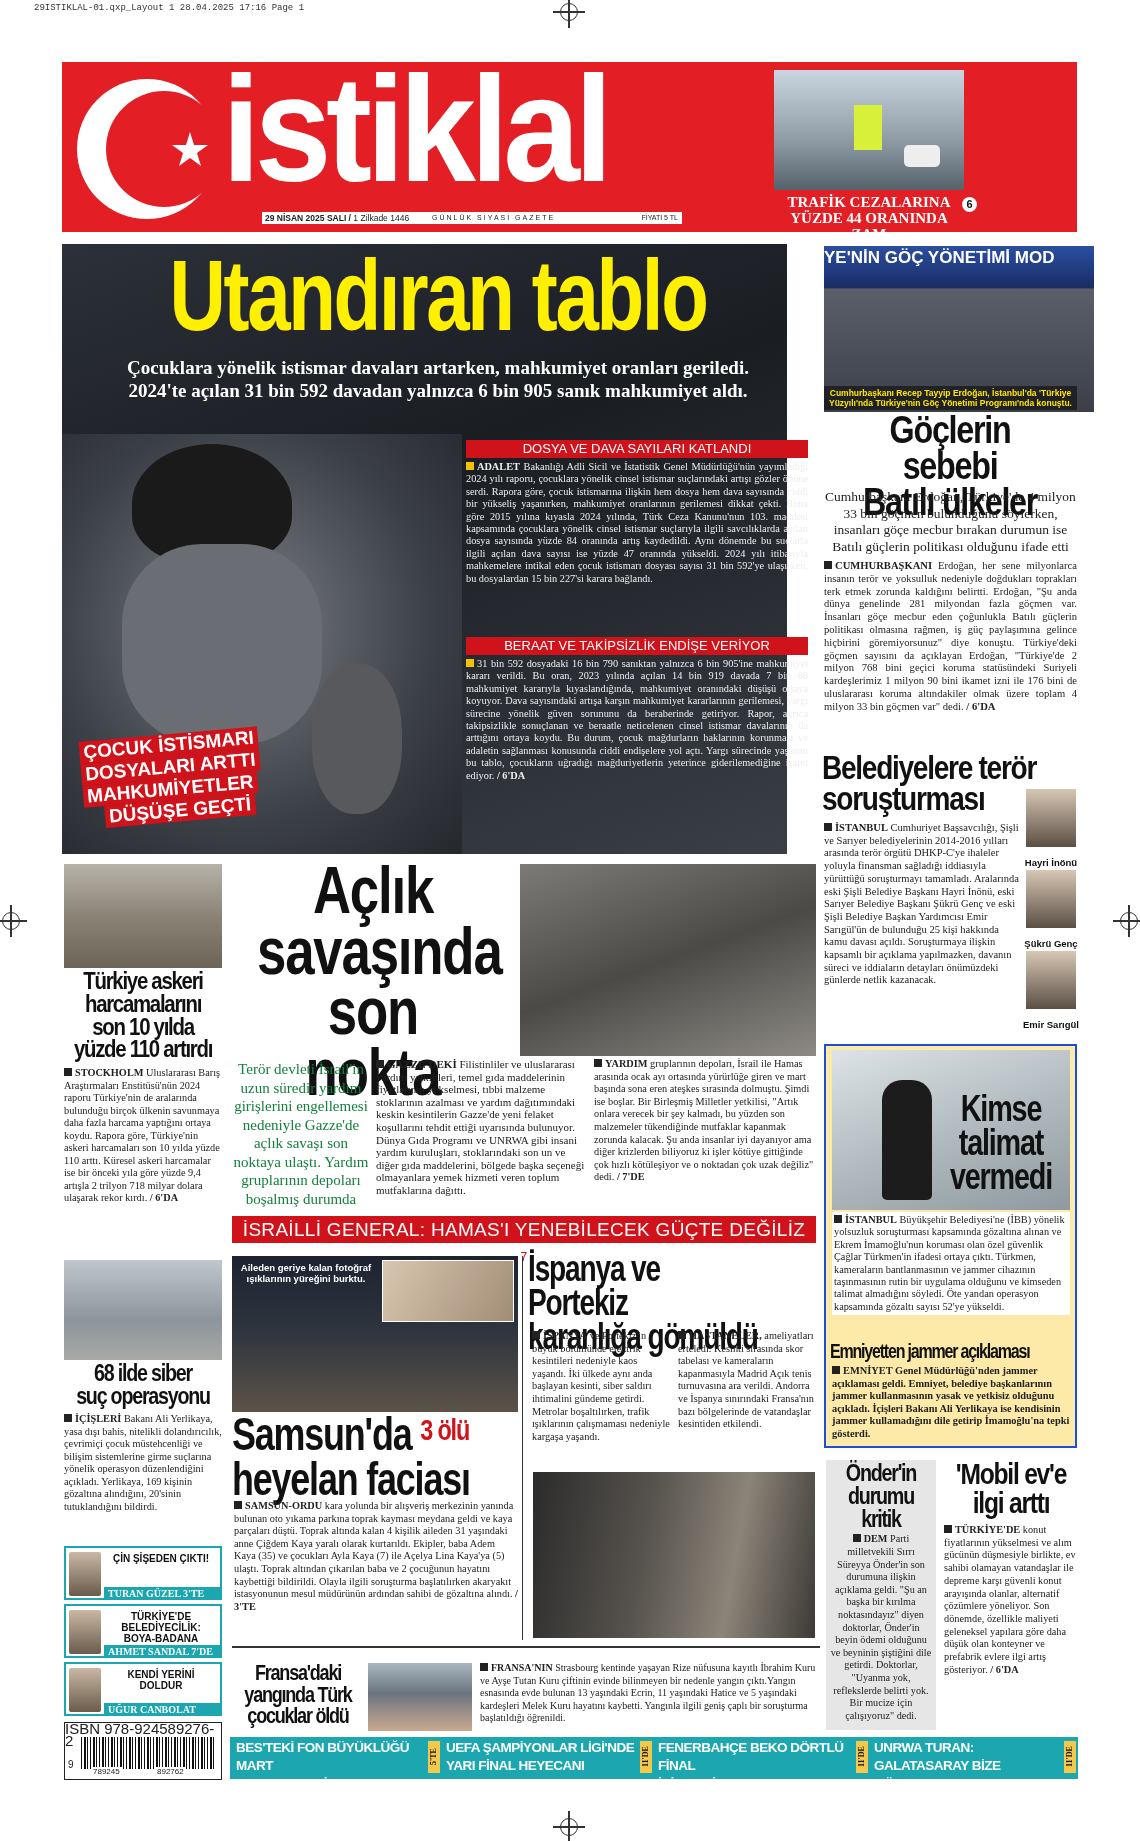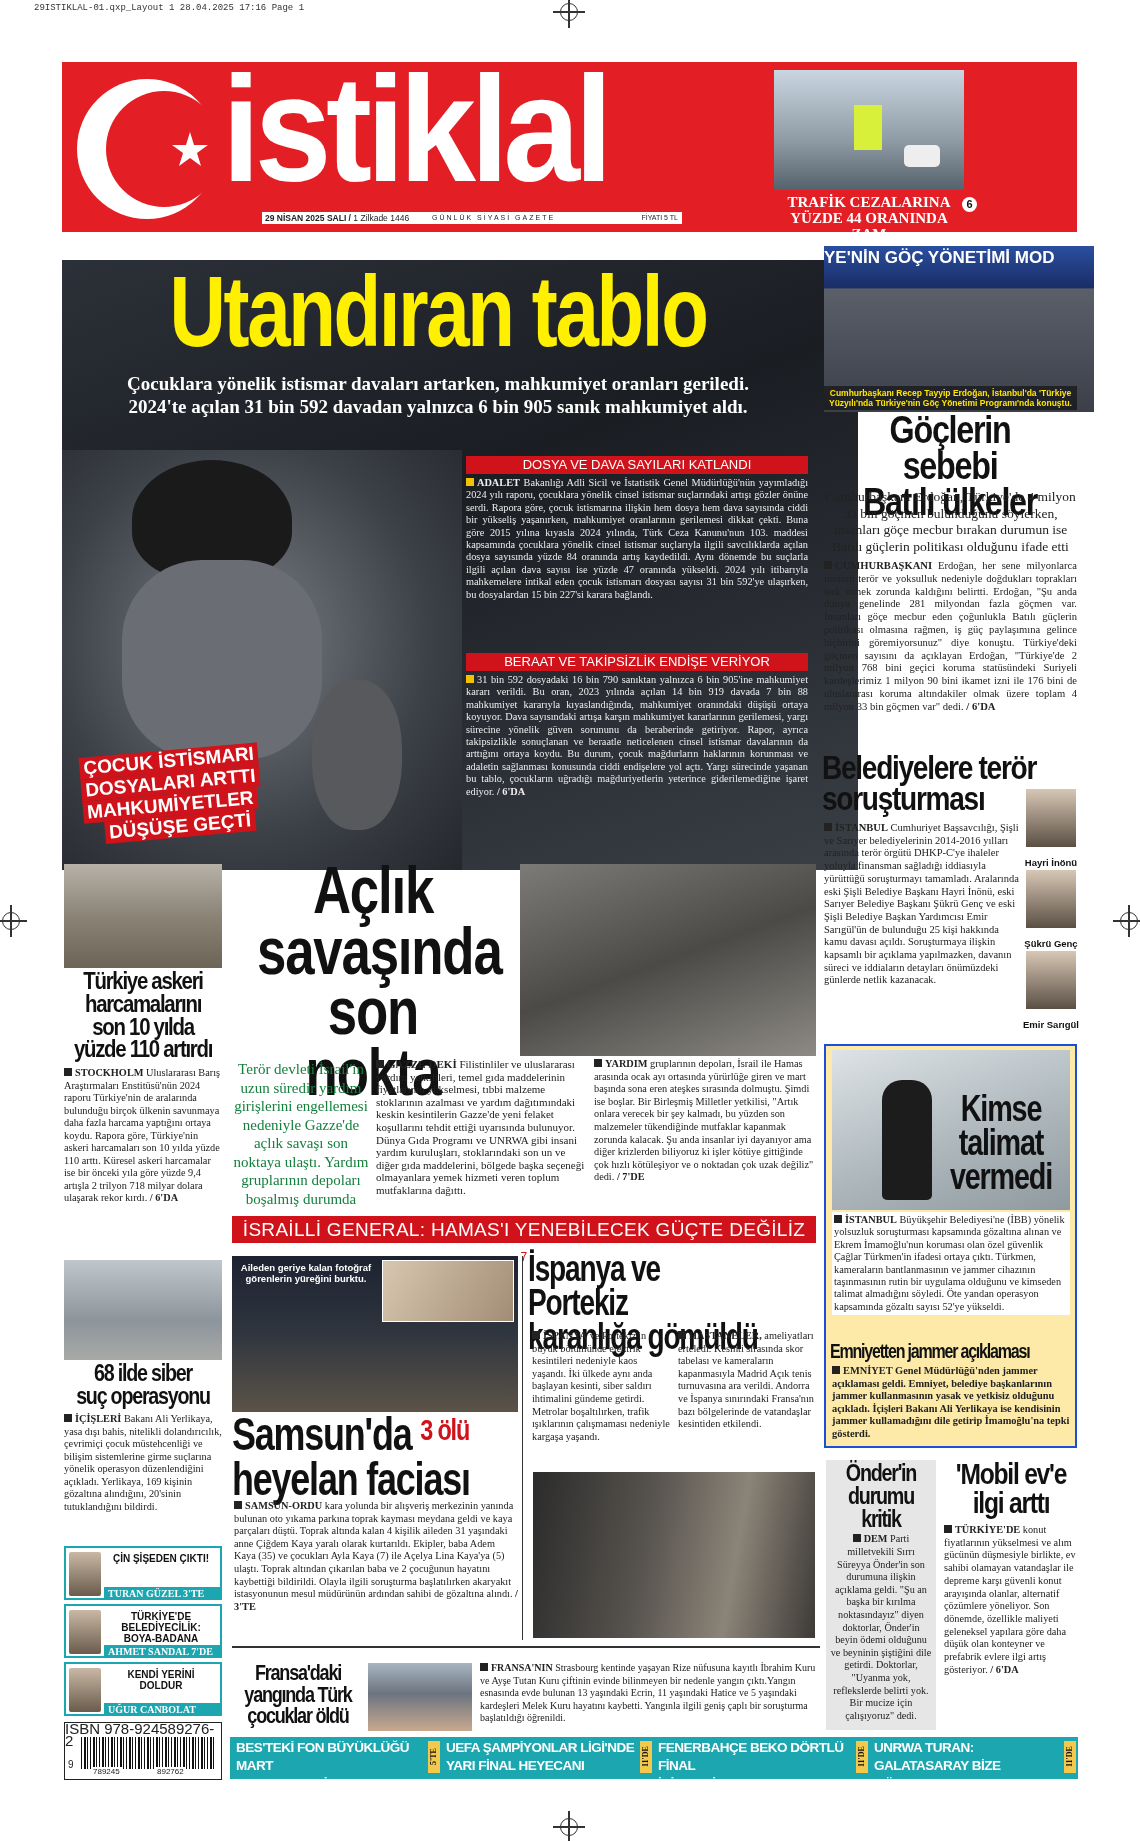--- a/index.html
+++ b/index.html
@@ -55,21 +55,21 @@
     <div class="abs" style="left:80px;top:35px;width:28px;height:45px;background:#d9f03a"></div>
     <div class="abs" style="left:130px;top:75px;width:36px;height:22px;background:#eee;border-radius:5px"></div>
   </div>
   <div class="abs" style="left:712px;top:132px;width:190px;text-align:center;color:#fff;font-family:'Liberation Serif',serif;font-weight:bold;font-size:15px;line-height:16px">
     <div>TRAFİK CEZALARINA</div>
     <div>YÜZDE 44 ORANINDA ZAM</div>
   </div>
   <div class="abs" style="left:900px;top:135px;width:15px;height:15px;border-radius:50%;background:#fff;color:#111;font-family:'Liberation Sans',sans-serif;font-weight:bold;font-size:11px;text-align:center;line-height:15px">6</div>
 </div>
 
-<div class="abs" style="left:62px;top:260px;width:796px;height:610px;background:linear-gradient(160deg,#2c3038,#1a1d22 40%,#3a3f46)">
+<div class="abs" style="left:62px;top:244px;width:725px;height:610px;background:linear-gradient(160deg,#2c3038,#1a1d22 40%,#3a3f46)">
   <div class="abs" style="left:0;top:-4px;width:752px;text-align:center;font-family:'Liberation Sans',sans-serif;font-weight:bold;font-size:100px;color:#ffef00;letter-spacing:-3px;line-height:110px;transform:scaleX(.78);transform-origin:center">Utandıran tablo</div>
   <div class="abs" style="left:0;top:112px;width:752px;text-align:center;color:#fff;font-family:'Liberation Serif',serif;font-weight:bold;font-size:19px;line-height:23px">
     <div>Çocuklara yönelik istismar davaları artarken, mahkumiyet oranları geriledi.</div>
     <div>2024'te açılan 31 bin 592 davadan yalnızca 6 bin 905 sanık mahkumiyet aldı.</div>
   </div>
 
   <div class="abs" style="left:0;top:190px;width:400px;height:420px;background:radial-gradient(ellipse at 45% 45%,#7b7f85,#3c4047 60%,#24272c)">
     <div class="abs" style="left:70px;top:10px;width:160px;height:120px;background:#1a1a1a;border-radius:50% 50% 40% 40%"></div>
     <div class="abs" style="left:60px;top:110px;width:200px;height:200px;background:#6a6e74;border-radius:40%"></div>
     <div class="abs" style="left:250px;top:230px;width:90px;height:150px;background:#58595c;border-radius:45%"></div>
@@ -192,21 +192,21 @@
 <div class="abs" style="left:64px;top:1722px;width:158px;height:58px;border:1px solid #222;background:#fff">
   <div style="font-family:'Liberation Sans',sans-serif;font-size:15px;text-align:left;line-height:12px">ISBN 978-924589276-2</div>
   <div class="abs" style="left:16px;top:14px;width:134px;height:32px;background:repeating-linear-gradient(90deg,#111 0 1px,#fff 1px 3px,#111 3px 5px,#fff 5px 6px,#111 6px 7px,#fff 7px 9px)"></div>
   <div class="abs" style="left:3px;top:36px;font-family:'Liberation Sans',sans-serif;font-size:10px">9</div>
   <div class="abs" style="left:26px;top:44px;background:#fff;font-family:'Liberation Sans',sans-serif;font-size:8px;padding:0 2px">789245</div>
   <div class="abs" style="left:90px;top:44px;background:#fff;font-family:'Liberation Sans',sans-serif;font-size:8px;padding:0 2px">892762</div>
 </div>
 
 <div class="abs photo" style="left:232px;top:1256px;width:286px;height:156px;background:linear-gradient(180deg,#1c2230,#30363f 50%,#5c5348)">
   <div class="abs" style="left:150px;top:4px;width:132px;height:62px;background:linear-gradient(120deg,#d8c7b0,#a28c76);border:1px solid #fff"></div>
-  <div class="abs" style="left:4px;top:6px;width:140px;color:#fff;font-family:'Liberation Sans',sans-serif;font-weight:bold;font-size:9.5px;line-height:11px;text-align:center">Aileden geriye kalan fotoğraf görenlerin yüreğini burktu.</div>
+  <div class="abs" style="left:4px;top:6px;width:140px;color:#fff;font-family:'Liberation Sans',sans-serif;font-weight:bold;font-size:9.5px;line-height:11px;text-align:center">Aileden geriye kalan fotoğraf ışıklarının yüreğini burktu.</div>
 </div>
 <div class="abs headline" style="left:232px;top:1412px;width:320px;font-size:46px;text-align:left;line-height:.98;transform:scaleX(.78);transform-origin:left top">
   <div><span>Samsun'da</span> <span style="color:#d0121b;font-size:30px;vertical-align:10px">3 ölü</span></div>
   <div>heyelan faciası</div>
 </div>
 <div class="abs body-txt" style="left:234px;top:1500px;width:284px;font-size:10.3px;line-height:12.6px;text-align:left">
   <span class="sq"></span><b>SAMSUN-ORDU</b><span> kara yolunda bir alışveriş merkezinin yanında bulunan oto yıkama parkına toprak kayması meydana geldi ve kaya parçaları düştü. Toprak altında kalan 4 kişilik aileden 31 yaşındaki anne Çiğdem Kaya yaralı olarak kurtarıldı. Ekipler, baba Adem Kaya (35) ve çocukları Ayla Kaya (7) ile Açelya Lina Kaya'ya (5) ulaştı. Toprak altından çıkarılan baba ve 2 çocuğunun hayatını kaybettiği bildirildi. Olayla ilgili soruşturma başlatılırken akaryakıt istasyonunun mesul müdürünün ardından sahibi de gözaltına alındı.</span><b> / 3'TE</b>
 </div>
 <div class="abs" style="left:522px;top:1256px;width:1px;height:384px;background:#333"></div>
 

